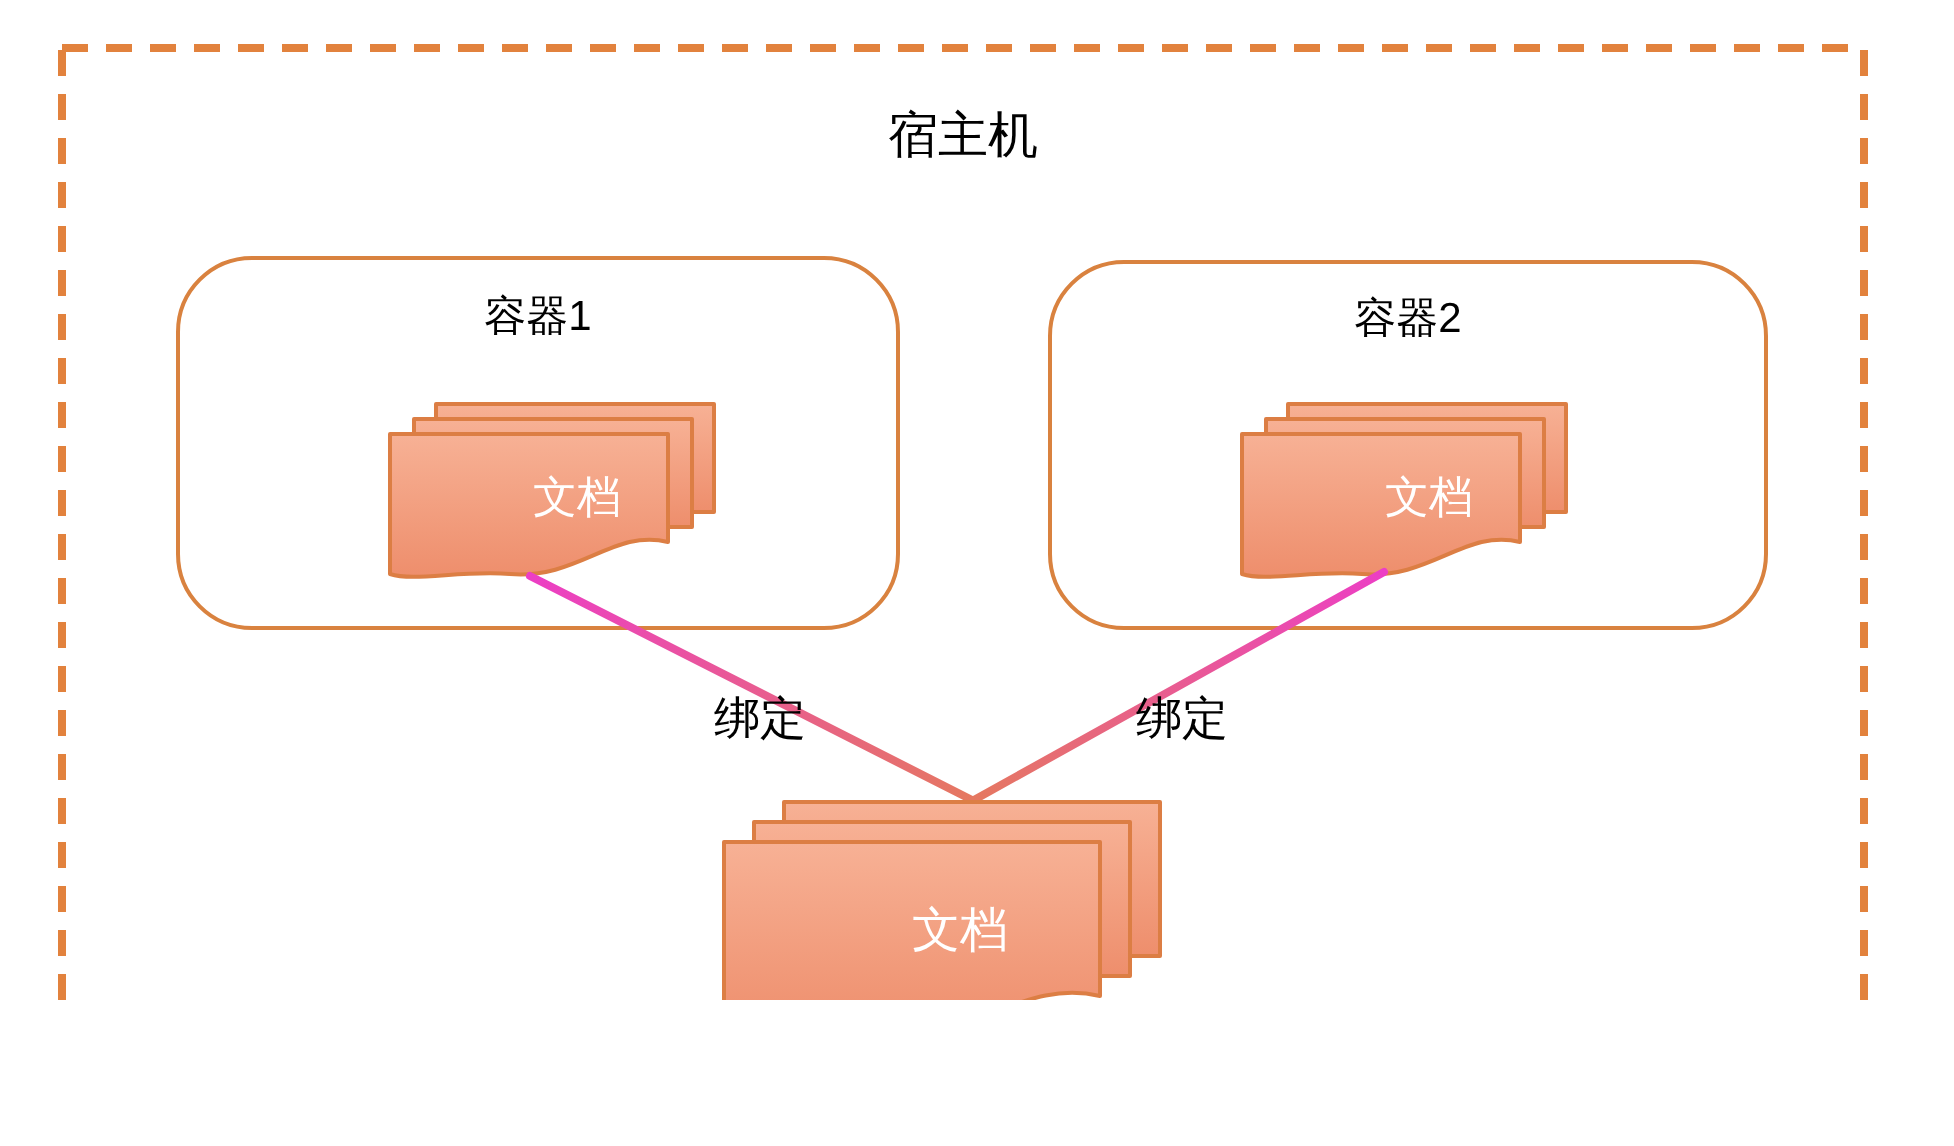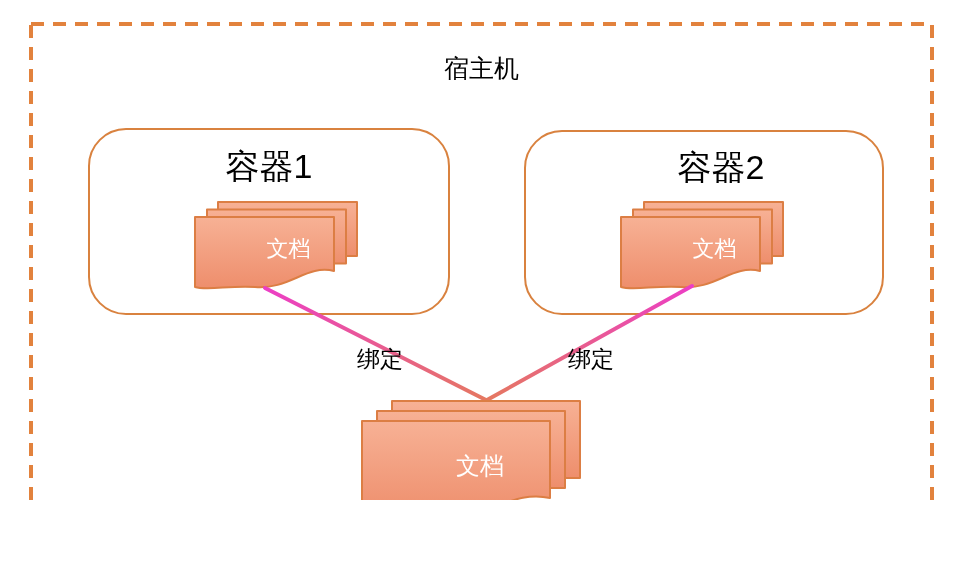--- a/index.html
+++ b/index.html
@@ -38,23 +38,23 @@
   }
   .container-box.c1{left:88px;top:128px;width:362px;height:187px;}
   .container-box.c2{left:524px;top:130px;width:360px;height:185px;}
   .txt{
     position:absolute;z-index:3;
     color:var(--label-text);
     text-align:center;line-height:1.2;
     white-space:nowrap;
   }
   .host-title{left:31px;top:53px;width:901px;font-size:25px;}
-  .container-label{font-size:34px;}
+  .container-label{font-size:21px;}
   .container-label.c1{left:88px;top:146px;width:362px;}
-  .container-label.c2{left:541px;top:147px;width:360px;}
+  .container-label.c2{left:524px;top:147px;width:360px;}
   .doc-label{color:var(--doc-text);font-size:22px;padding-left:48px;}
   .doc-label.d1{left:195px;top:236px;width:139px;}
   .doc-label.d2{left:621px;top:236px;width:139px;}
   .doc-label.d3{left:362px;top:452px;width:188px;font-size:24px;}
   .bind-label{font-size:23px;margin-top:15px;}
   .bind-label.left{left:320px;top:331px;width:120px;}
   .bind-label.right{left:531px;top:331px;width:120px;}
   .doc-shape{
     fill:url(#docGrad);
     stroke:var(--doc-border);

